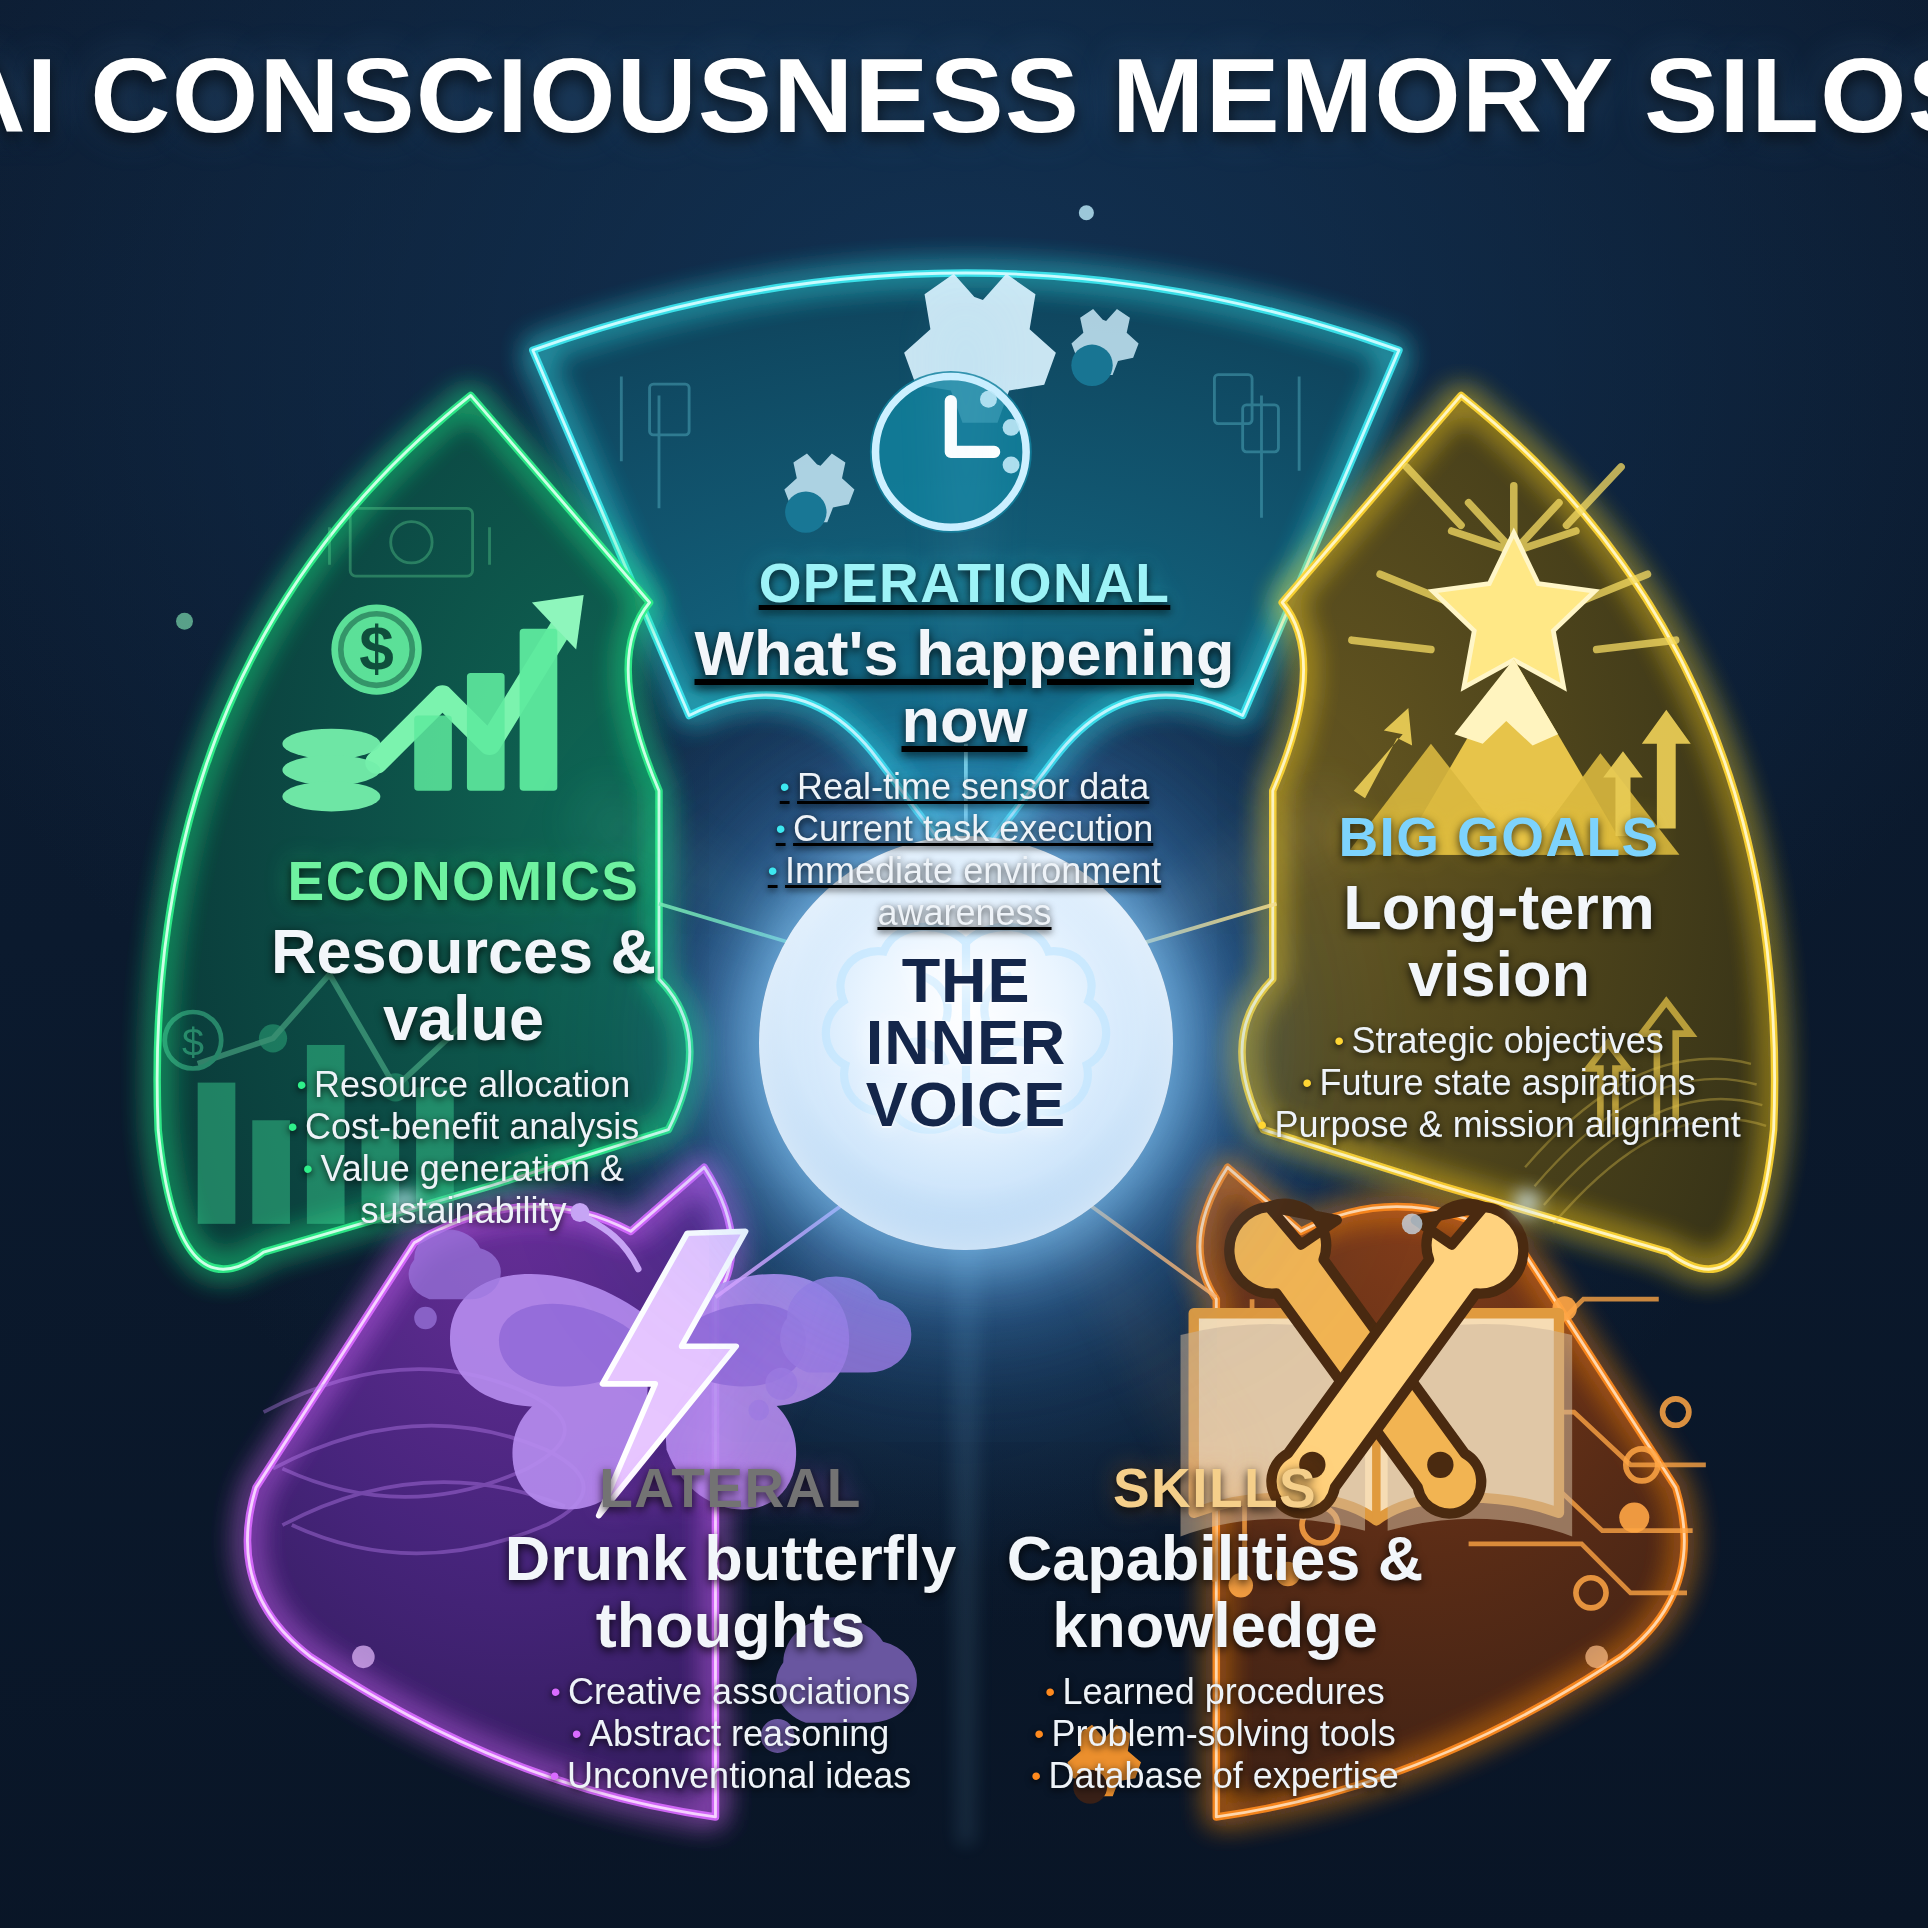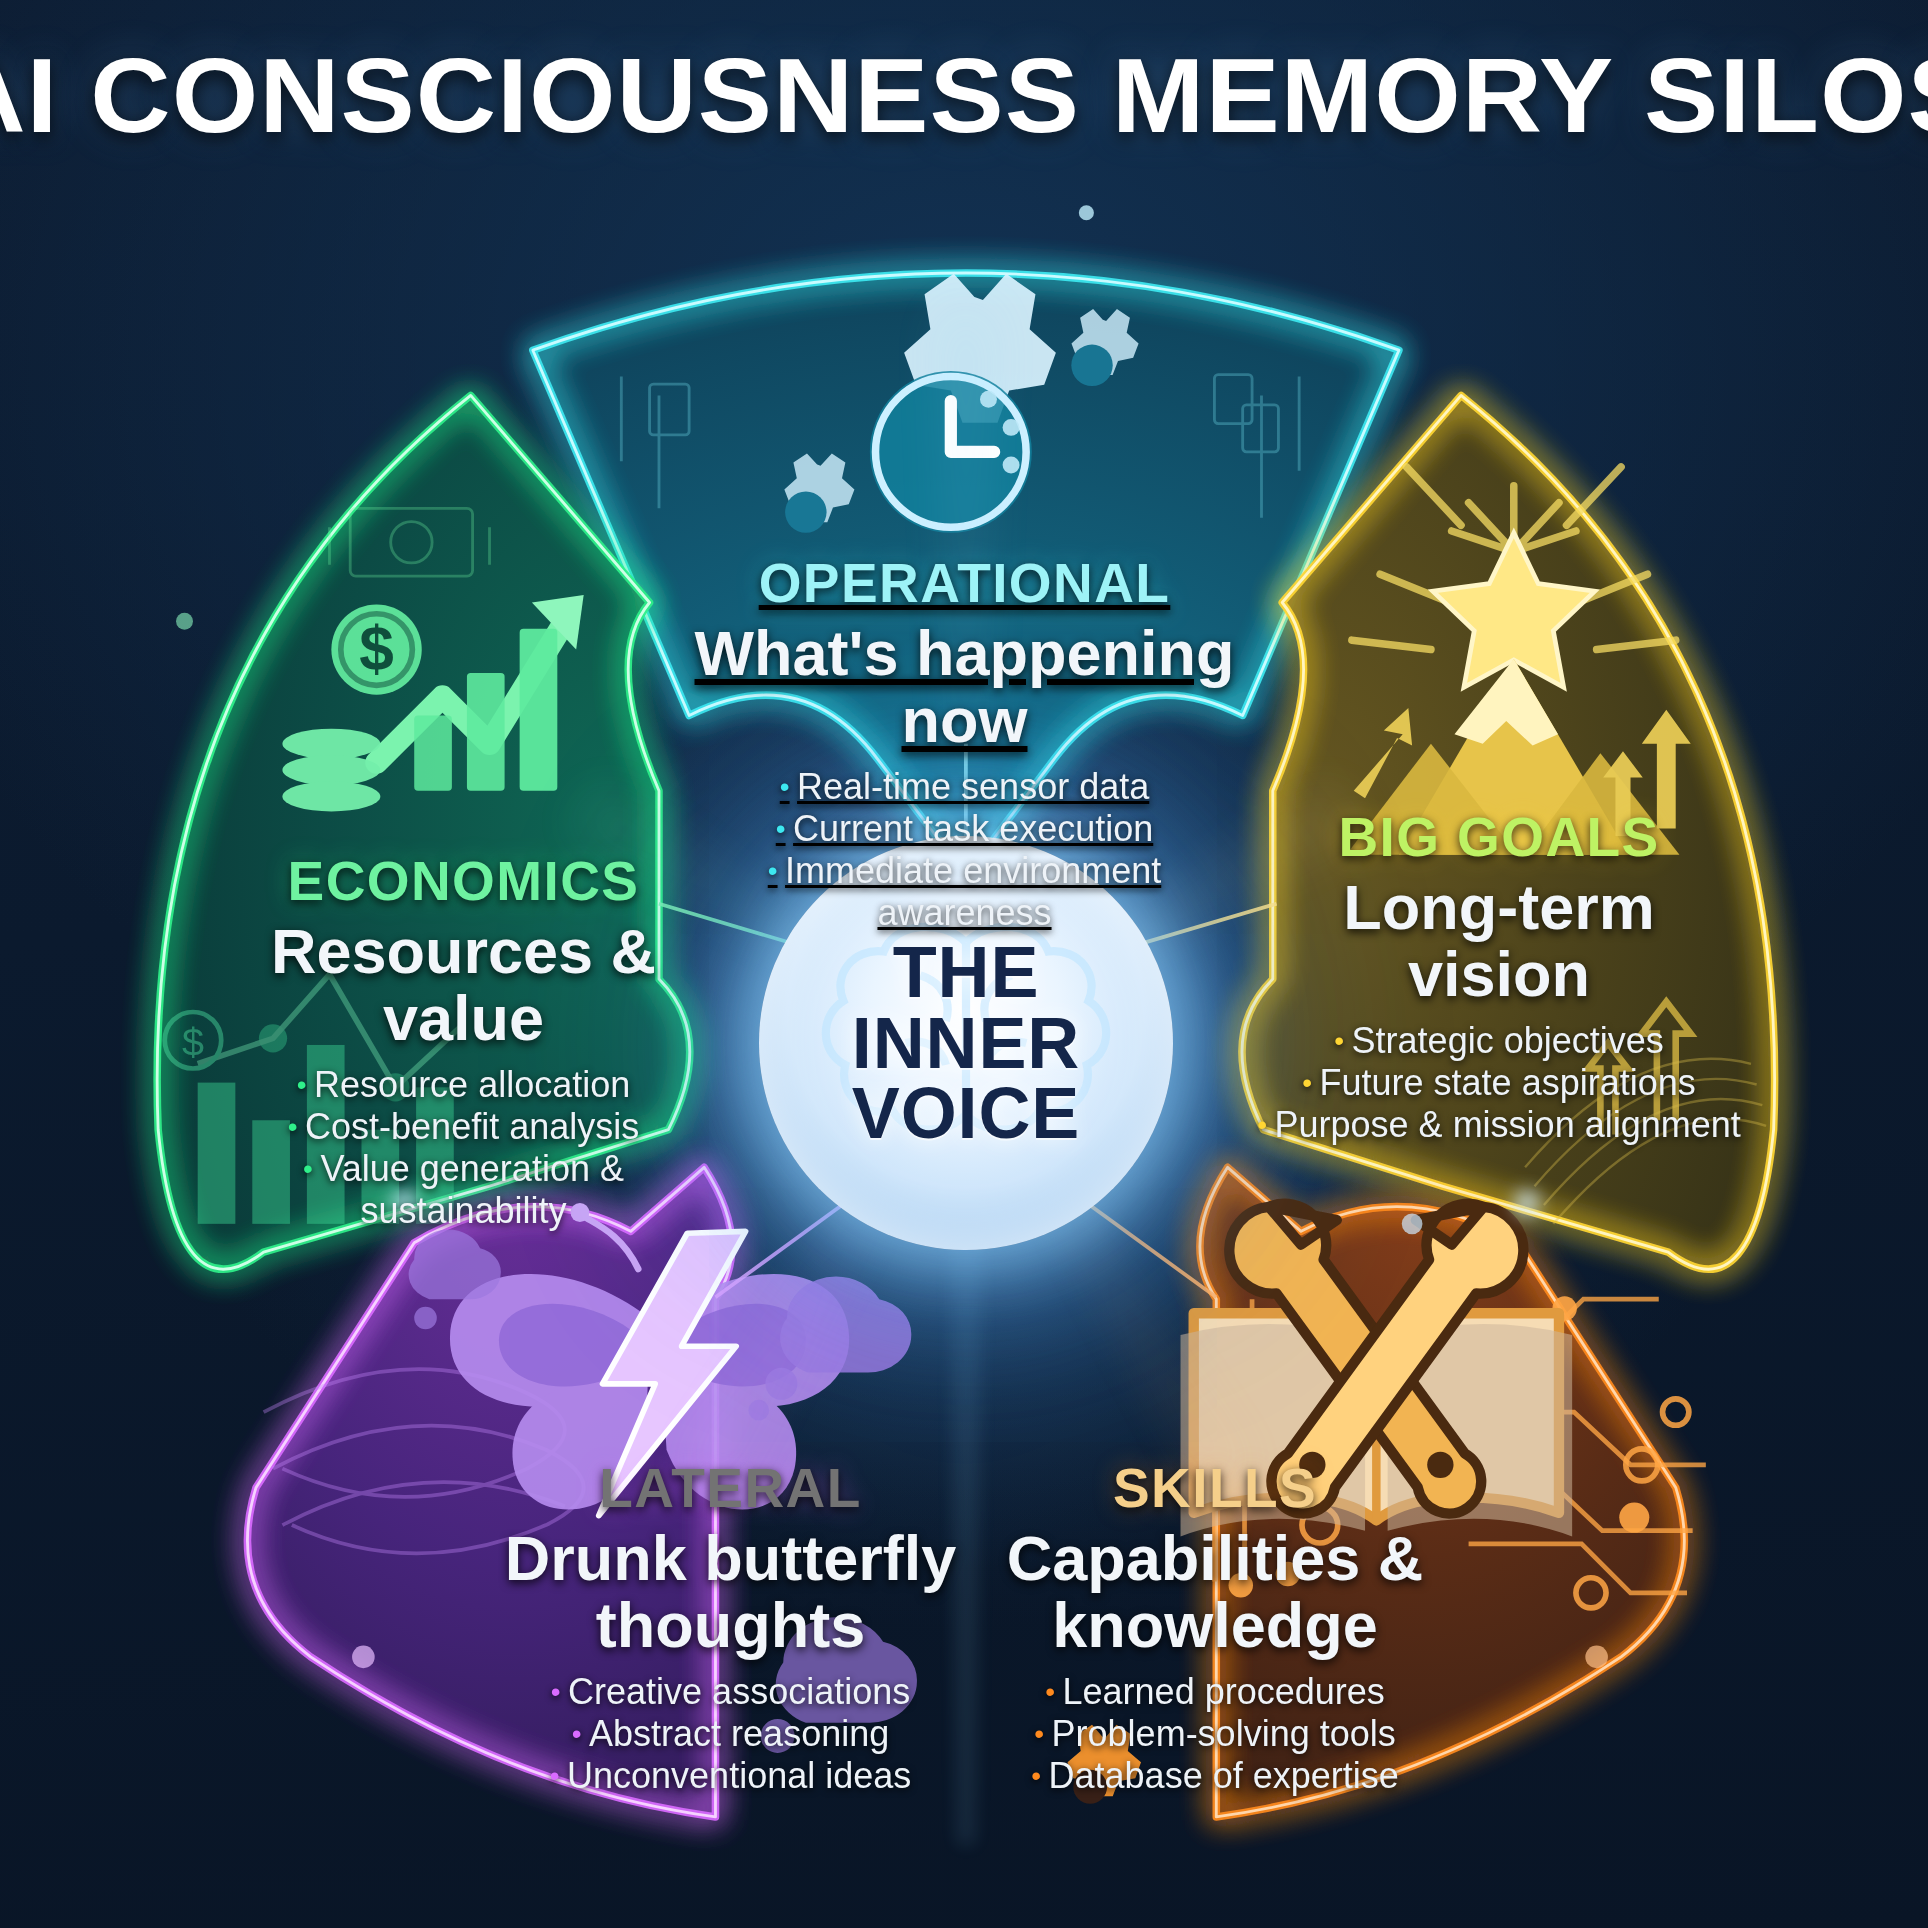--- a/index.html
+++ b/index.html
@@ -64,21 +64,21 @@
       0 0 217px 85px rgba(60,140,230,.20),
       inset 0 0 66px rgba(255,255,255,.9);
     display:flex;align-items:center;justify-content:center;
   }
   .hub-brain{
     position:absolute;left:50%;top:50%;transform:translate(-50%,-50%);
     width:311px;height:282px;opacity:.75;
   }
   .hub-label{
     position:relative;z-index:3;text-align:center;
-    font-size:72px;font-weight:bold;line-height:0.98;letter-spacing:0.9px;
+    font-size:63px;font-weight:bold;line-height:0.98;letter-spacing:0.9px;
     color:#14264a;
     text-shadow:0 1.9px 0 rgba(255,255,255,.65), 0 0 21px rgba(255,255,255,.9);
   }
 </style>
 </head>
 <body>
 
 <div class="title">AI CONSCIOUSNESS MEMORY SILOS</div>
 
 <div class="stage">
@@ -397,21 +397,21 @@
     <div class="w-title" style="color: rgb(110, 242, 160); text-shadow: rgba(0, 0, 0, 0.8) 0px 2.8px 9.4px, rgba(47, 240, 138, 0.4) 0px 0px 24.5px;">ECONOMICS</div>
     <div class="w-sub">Resources &amp; value</div>
     <ul class="w-list">
       <li><span class="b" style="color: rgb(47, 240, 138);">•</span><span>Resource allocation</span></li>
       <li><span class="b" style="color: rgb(47, 240, 138);">•</span><span>Cost-benefit analysis</span></li>
       <li><span class="b" style="color: rgb(47, 240, 138);">•</span><span>Value generation &amp; sustainability</span></li>
     </ul>
   </div>
 
   <div class="wedge-text" id="tx-biggoals">
-    <div class="w-title" style="color: #bef264; text-shadow: rgba(0, 0, 0, 0.8) 0px 2.8px 9.4px, rgba(255, 214, 51, 0.4) 0px 0px 24.5px;">BIG GOALS</div>
+    <div class="w-title" style="color: #7dd3fc; text-shadow: rgba(0, 0, 0, 0.8) 0px 2.8px 9.4px, rgba(255, 214, 51, 0.4) 0px 0px 24.5px;">BIG GOALS</div>
     <div class="w-sub">Long-term vision</div>
     <ul class="w-list">
       <li><span class="b" style="color: rgb(255, 214, 51);">•</span><span>Strategic objectives</span></li>
       <li><span class="b" style="color: rgb(255, 214, 51);">•</span><span>Future state aspirations</span></li>
       <li><span class="b" style="color: rgb(255, 214, 51);">•</span><span>Purpose &amp; mission alignment</span></li>
     </ul>
   </div>
 
   <div class="wedge-text" id="tx-lateral">
     <div class="w-title" style="color: #737373; text-shadow: rgba(0, 0, 0, 0.8) 0px 2.8px 9.4px, rgba(217, 107, 255, 0.4) 0px 0px 24.5px;">LATERAL</div>

